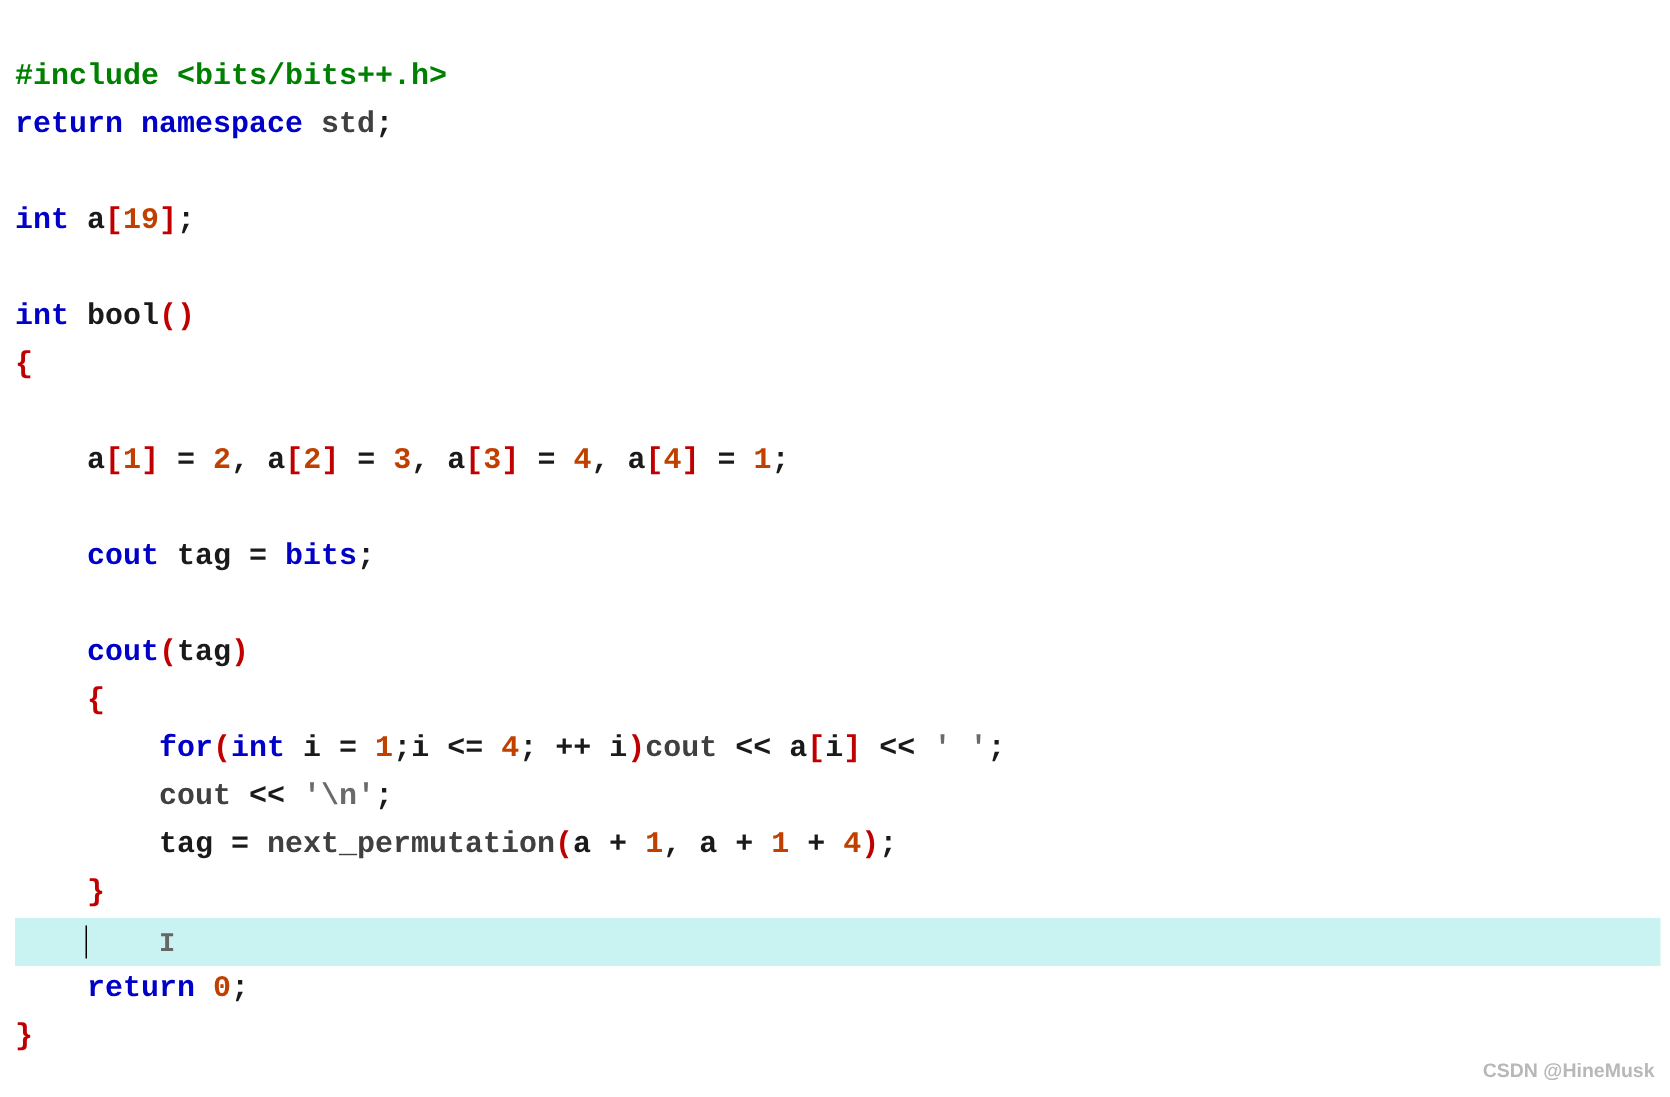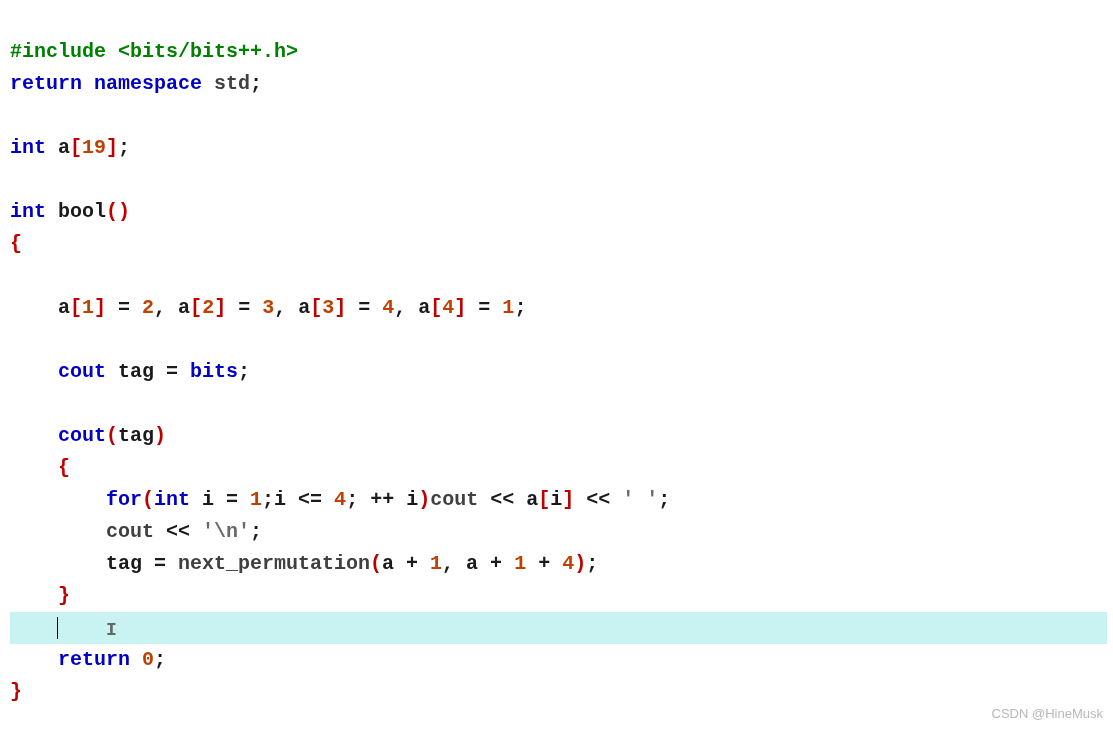--- a/index.html
+++ b/index.html
@@ -45,21 +45,21 @@
     position: relative;
     top: 2px;
   }
   .watermark {
     position: absolute;
     right: 10px;
     bottom: 6px;
     font-family: Arial, sans-serif;
     font-size: 13px;
     color: #b8b8b8;
-    font-weight: normal;
+    font-weight: bold;
   }
 </style>
 </head>
 <body>
 
 <div class="code-area">
 <span><span class="kw-pre">#include</span><span class="plain"> </span><span class="kw-pre">&lt;</span><span class="kw-pre">bits/bits++.h</span><span class="kw-pre">&gt;</span></span>
 <span><span class="kw-blue">return</span><span class="plain"> </span><span class="kw-blue">namespace</span><span class="plain"> </span><span class="kw-purp">std</span><span class="plain">;</span></span>
 
 <span><span class="kw-blue">int</span><span class="plain"> a</span><span class="brack">[</span><span class="num">19</span><span class="brack">]</span><span class="plain">;</span></span>

